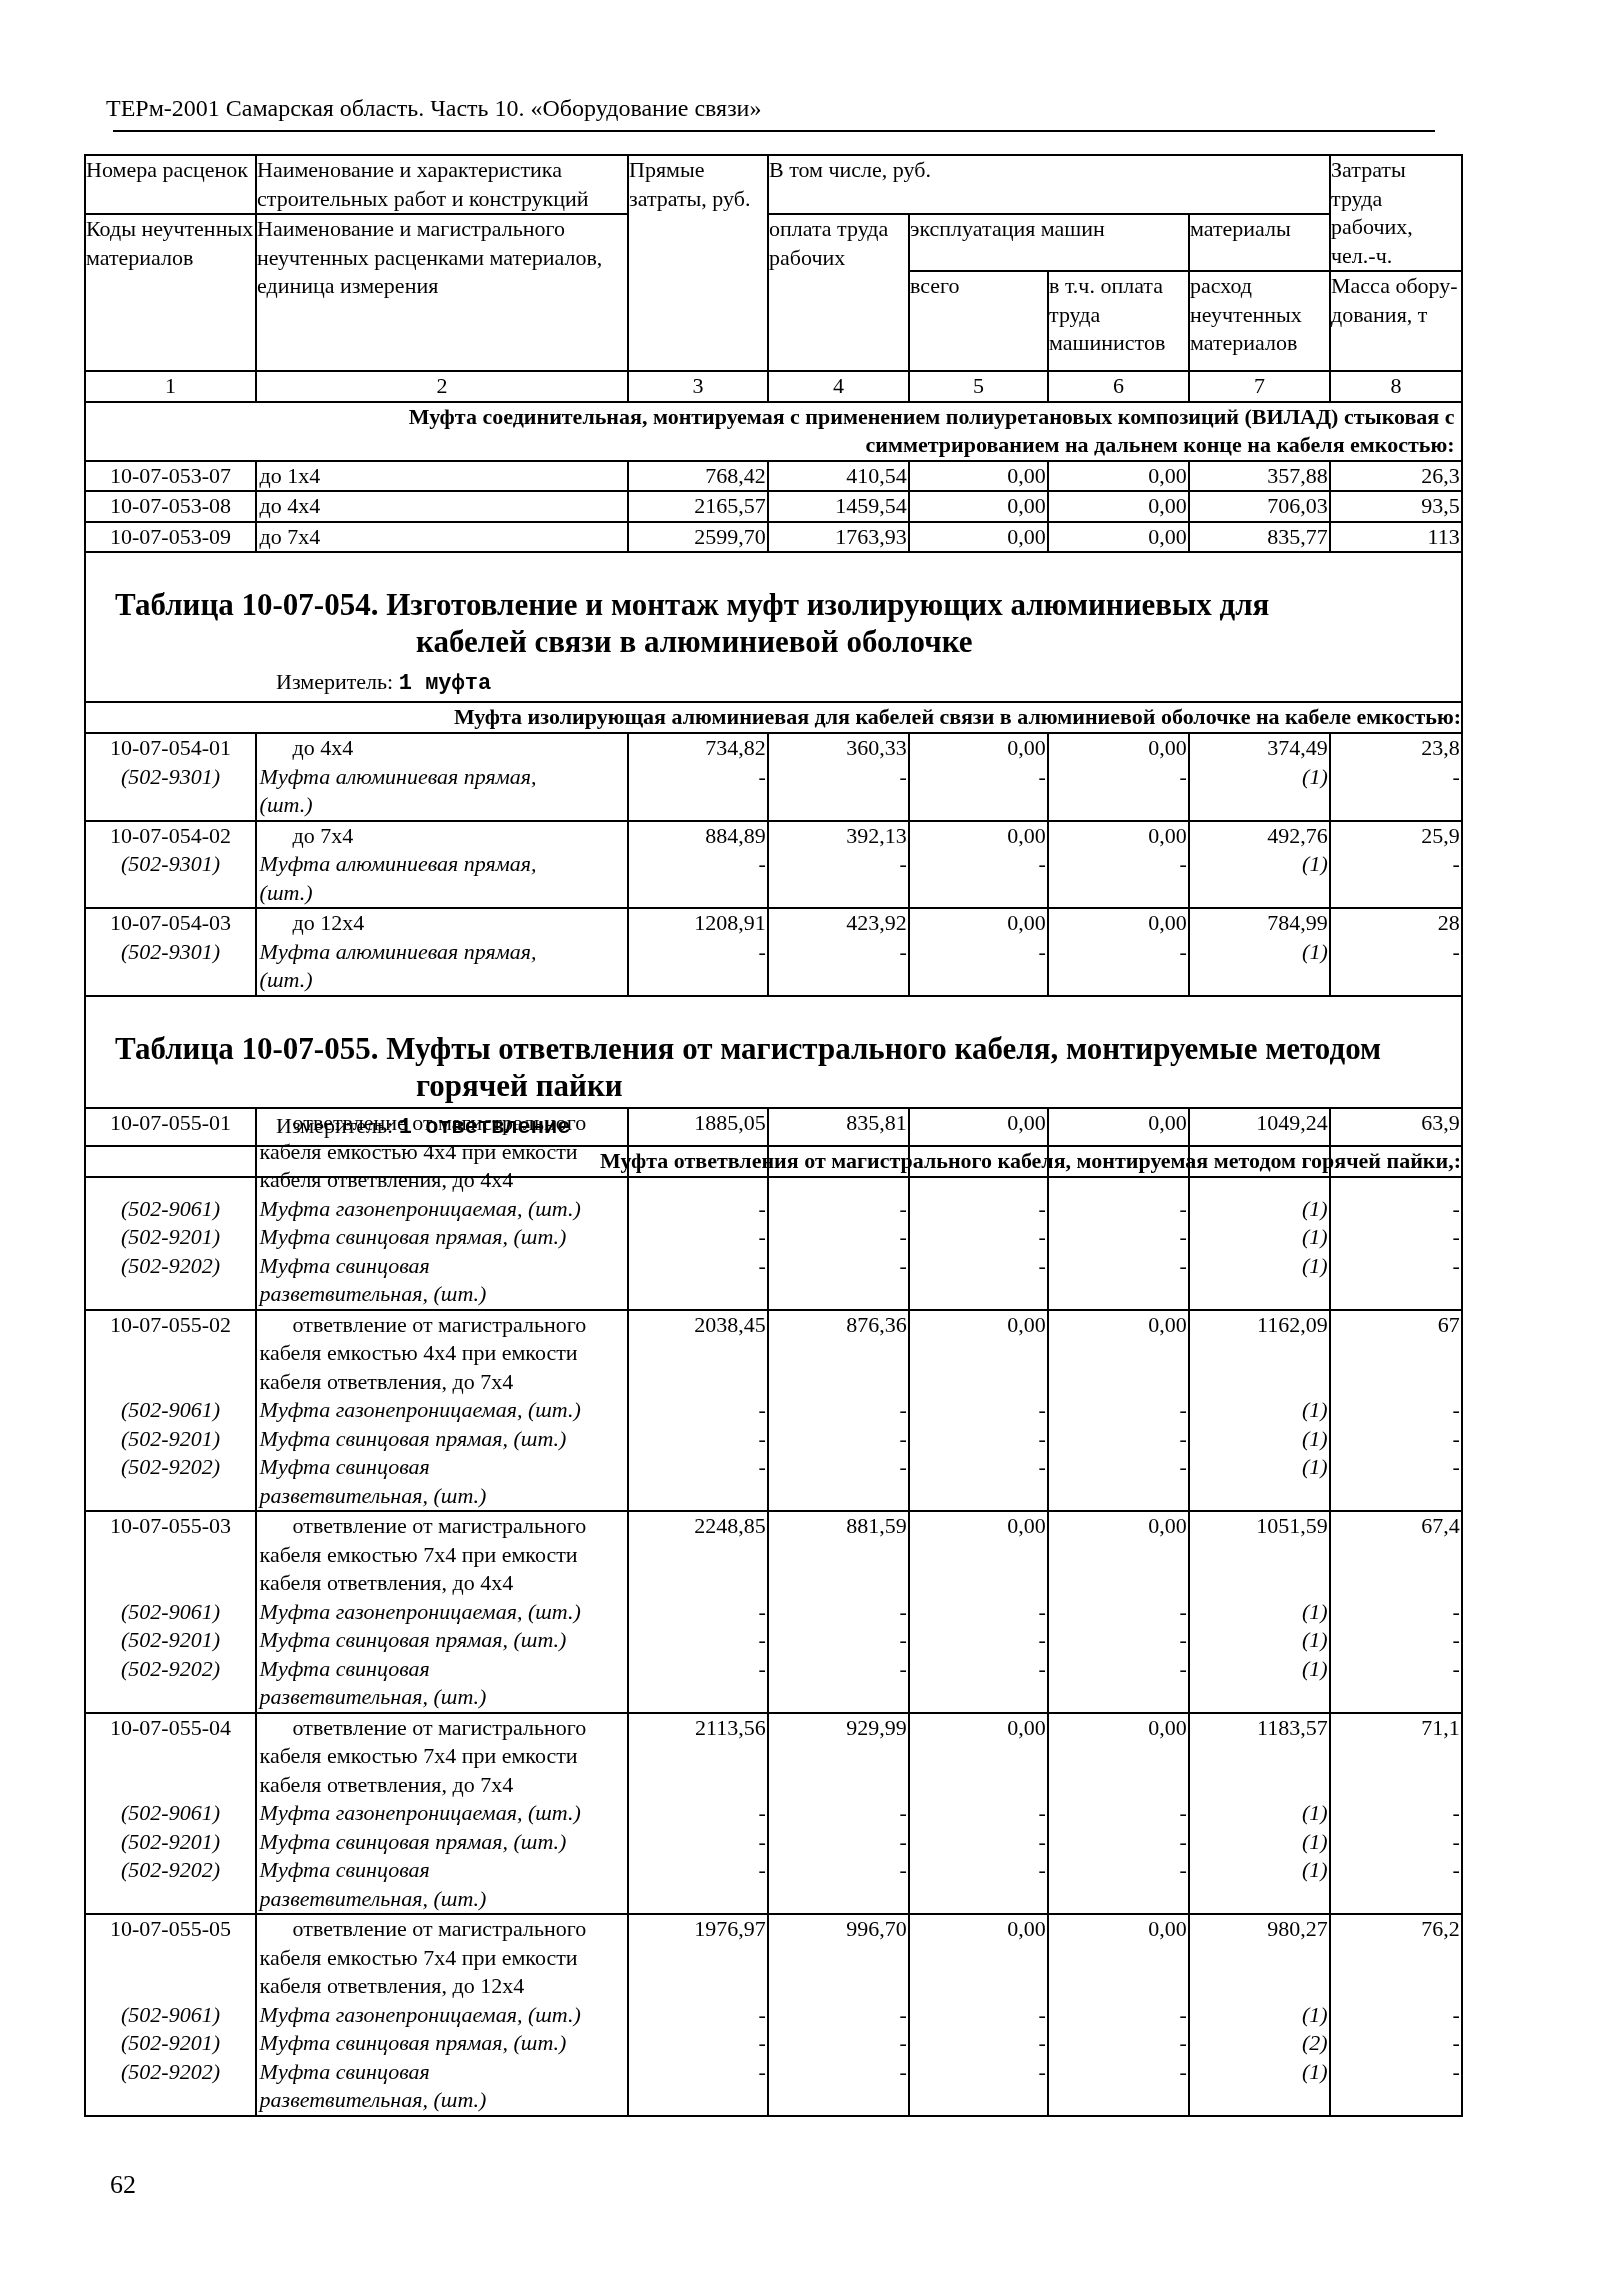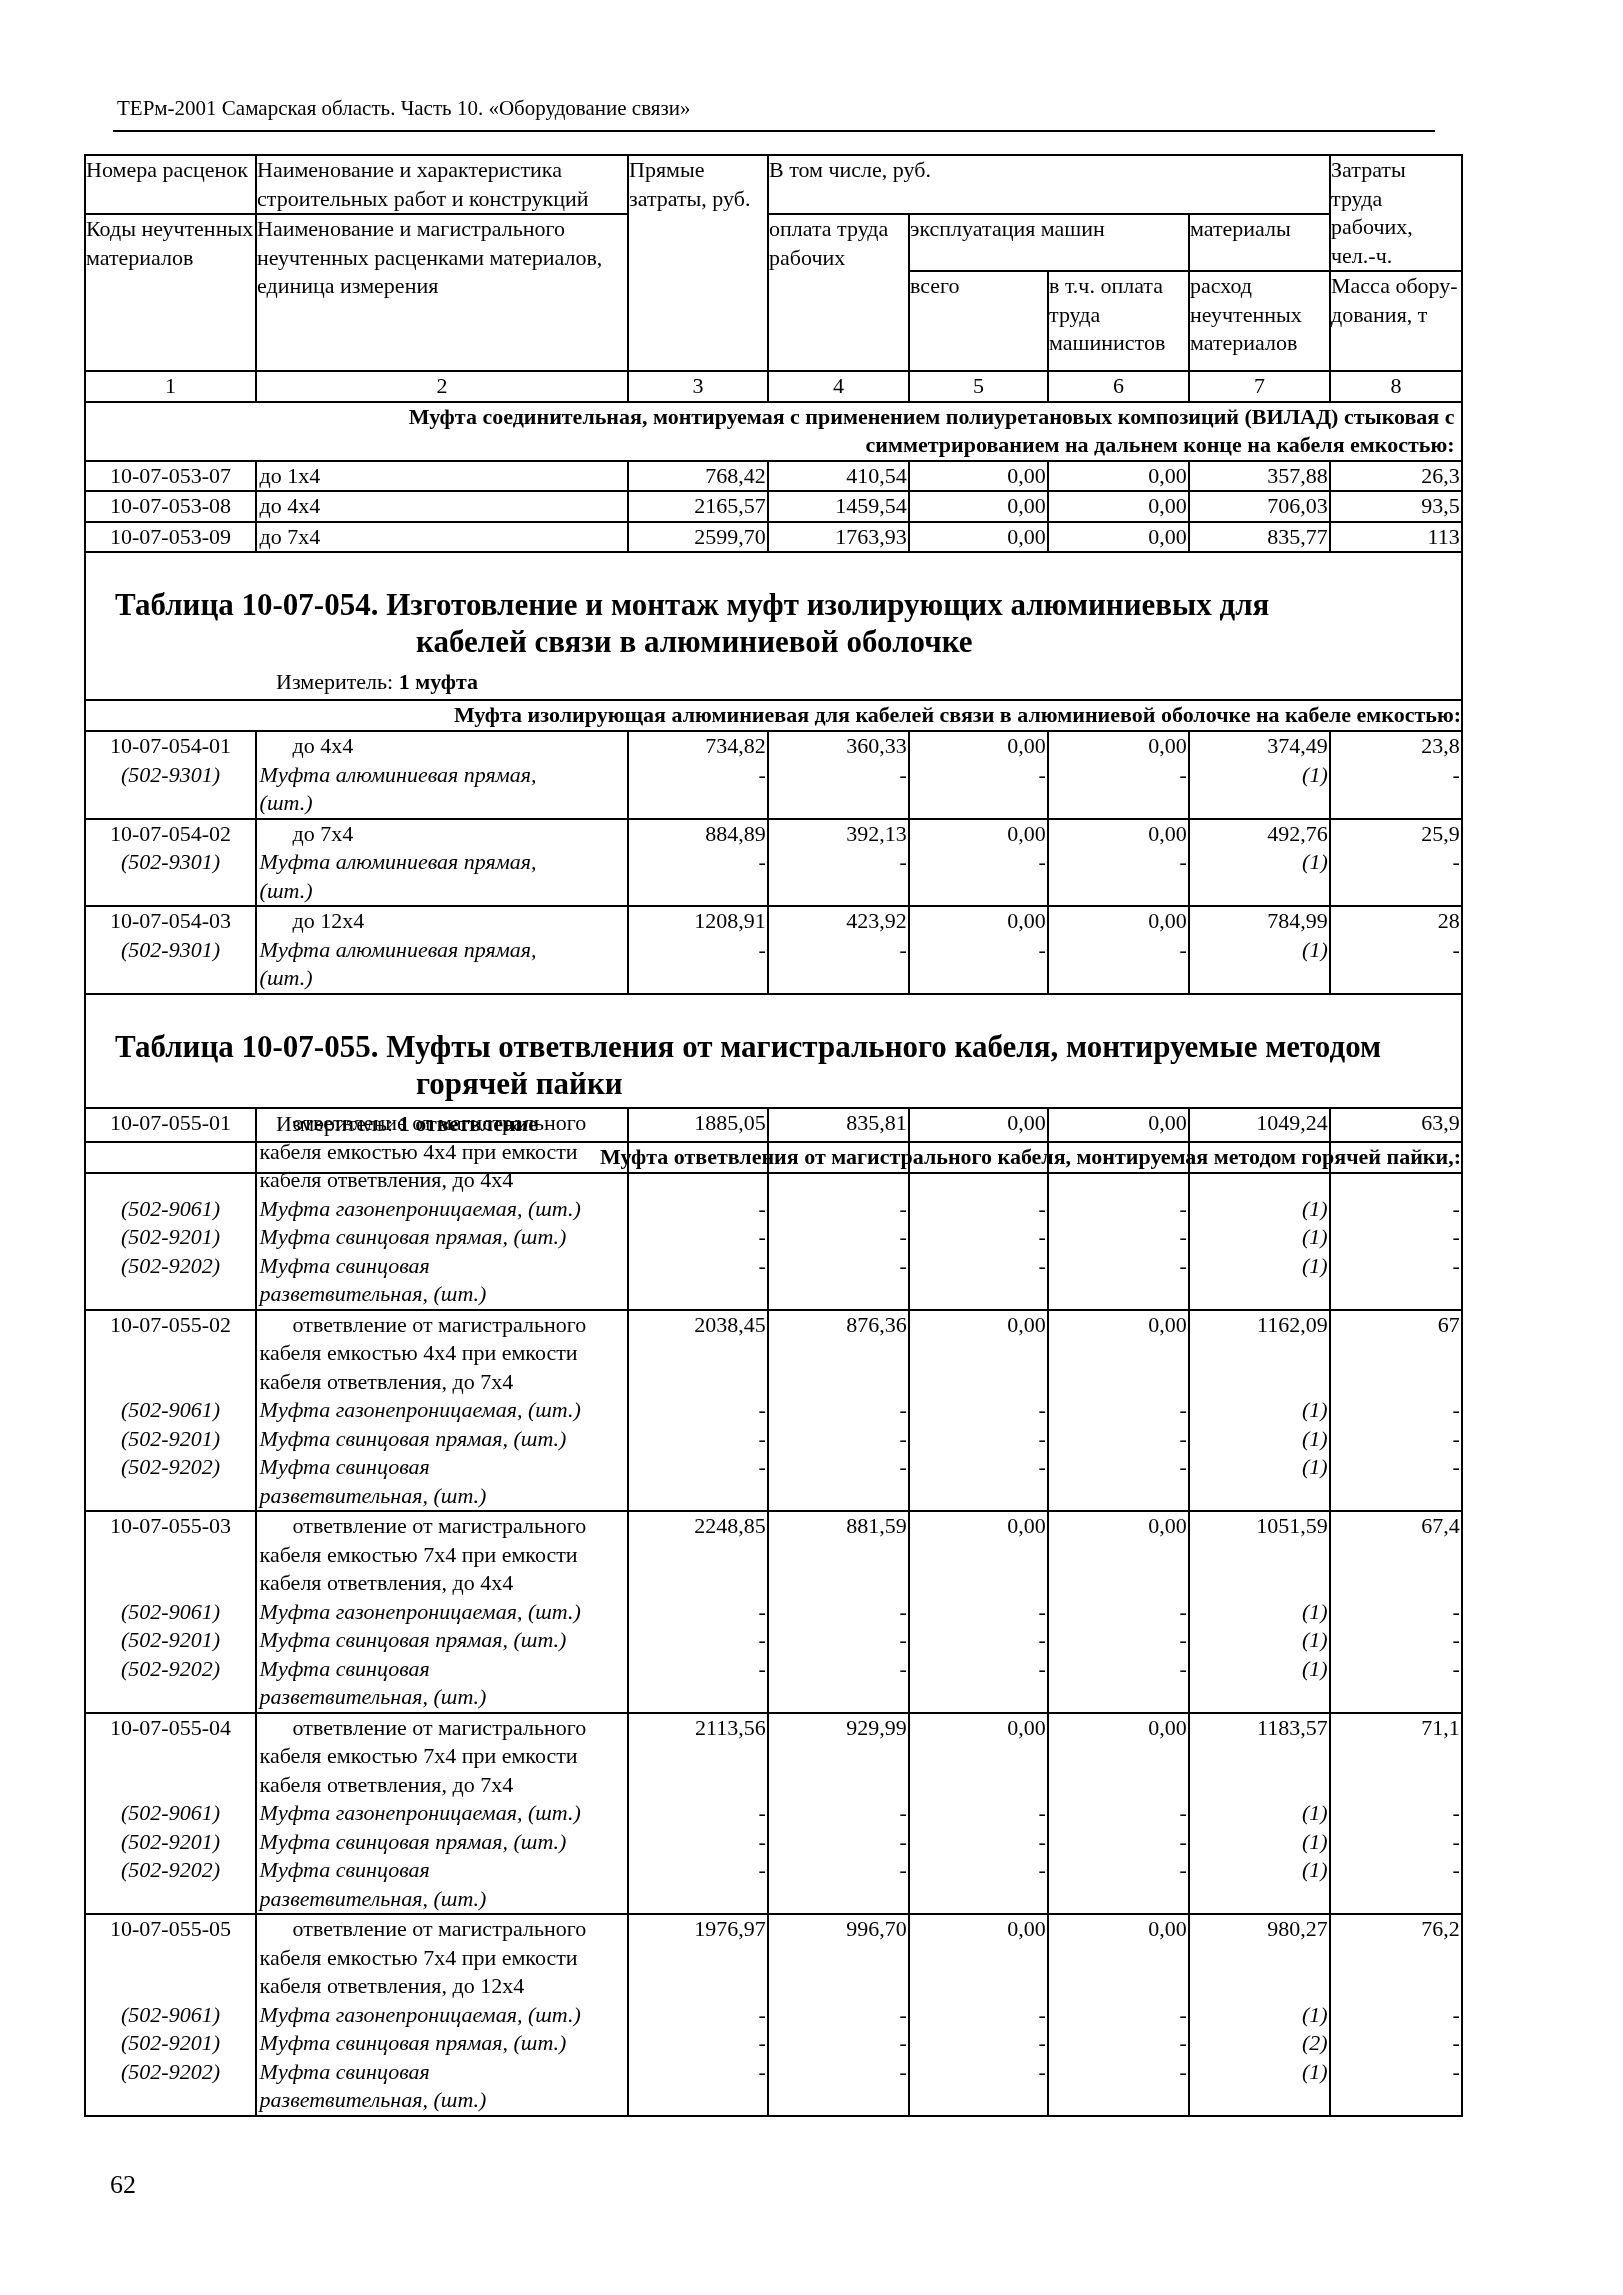--- a/index.html
+++ b/index.html
@@ -1,33 +1,33 @@
 <!DOCTYPE html>
 <html style="font-size:10.5px"><head>
 <meta charset="utf-8">
 <style>
   html, body { margin:0; padding:0; background:#ffffff; }
   body { width:1623px; height:2295px; position:relative; overflow:hidden;
          font-family:"Liberation Serif", "DejaVu Serif", serif; color:#000; }
-  .running-head { position:absolute; left:117px; top:92px; font-size:21px; line-height:33px; white-space:nowrap; }
+  .running-head { position:absolute; left:106px; top:92px; font-size:24px; line-height:33px; white-space:nowrap; }
   .head-rule { position:absolute; left:113px; top:130px; width:1322px; height:0; border-top:2.6px solid #000; }
   .page-number { position:absolute; left:110px; top:2170px; font-size:26px; line-height:29px; }
 
   table.grid { position:absolute; left:84px; top:154px; border-collapse:collapse; table-layout:fixed; width:1377px; }
   table.grid td { border:2px solid #000; padding:0; vertical-align:top; font-size:22px; line-height:28.5px; }
   .hdr td { text-align:left; vertical-align:middle; line-height:24px; font-size:20px; }
   .colnum td { text-align:center; height:26px; line-height:26px; font-size:20px; }
   .thick-top td { border-top:4.6px solid #000; }
 
   .group-head td { font-weight:bold; font-size:22px; line-height:28px; padding-left:190px; text-indent:0;text-align:right; }
   .title-block td { border-bottom:4.6px solid #000; padding:0; }
   .tbl-title { font-weight:bold; font-size:31px; line-height:37px; padding:33px 0 0 29px; }
   .tbl-title .l2 { display:block; padding-left:301px; }
   .measure { font-size:22px; padding:9.2px 0 3.9px 190px; line-height:26px; }
-  .measure b { font-weight:bold; }
+  .measure b { font-weight:bold;font-family:Liberation Mono, monospace; }
 
   .c1 { text-align:center;margin-left:32px; }
   .c2 { padding-left:2.6px !important; }
   .num { text-align:right; padding-right:1.3px !important; }
   .line { display:block; height:28.5px; white-space:nowrap; overflow:visible; }
   .it { font-style:italic; }
   .indent { padding-left:33px; }
 </style>
 </head>
 <body>

